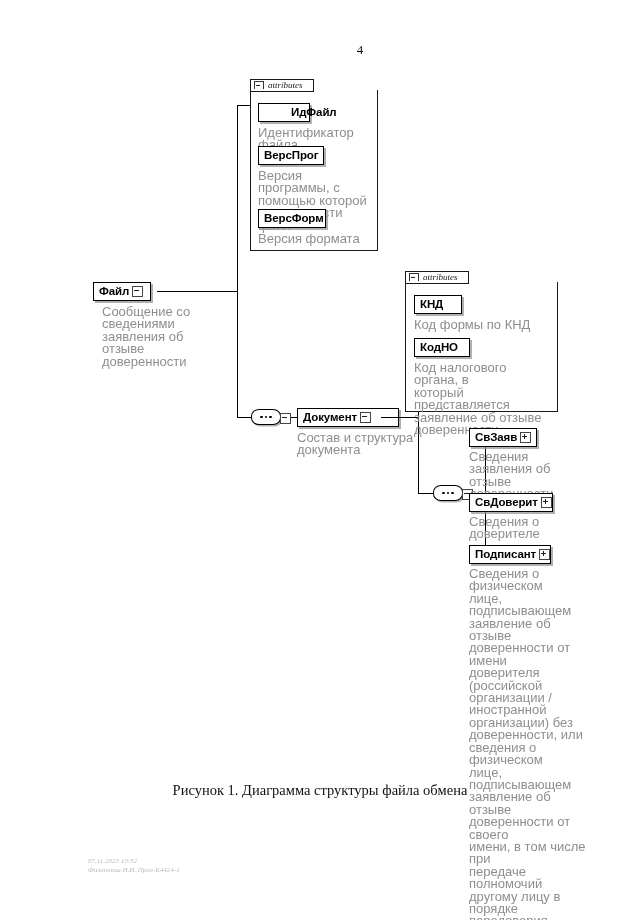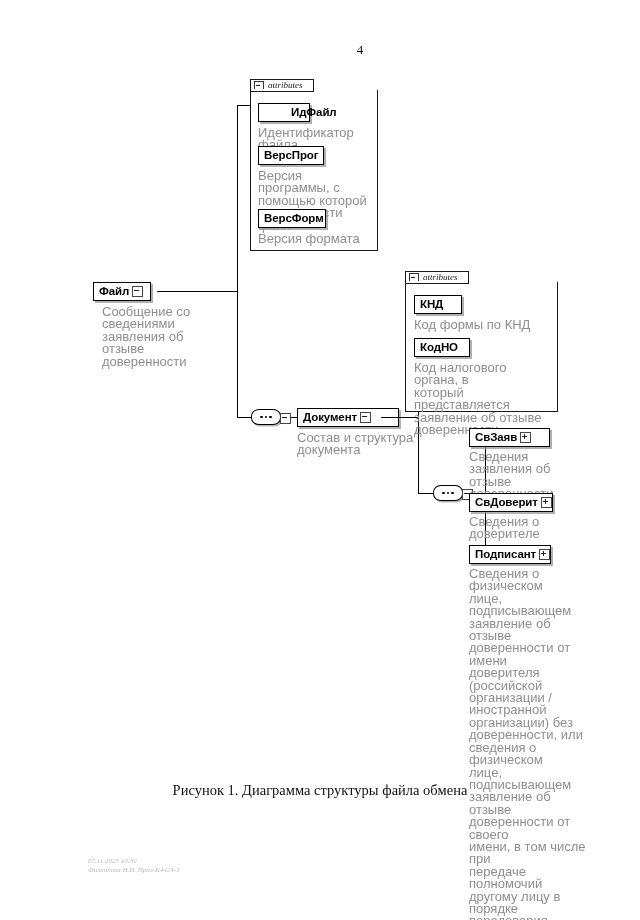--- a/index.html
+++ b/index.html
@@ -300,21 +300,21 @@
     <i></i>
     <span class="seq-exp"></span>
   </div>
 
   <div class="ln h" style="left:473px; top:493px; width:12px;"></div>
   <div class="ln v" style="left:485px; top:437px; height:117px;"></div>
   <div class="ln h" style="left:485px; top:437px; width:20px;"></div>
   <div class="ln h" style="left:485px; top:502px; width:20px;"></div>
   <div class="ln h" style="left:485px; top:554px; width:20px;"></div>
 
-  <div class="node-box" style="left:469px; top:428px; width:81px;">
+  <div class="node-box" style="left:469px; top:428px; width:68px;">
     <span class="node-label">СвЗаяв</span>
     <span class="expander plus" style="margin-left:3px;"></span>
   </div>
   <div class="desc" style="left:469px; top:451px; width:125px;">Сведения заявления об
 отзыве доверенности</div>
 
   <div class="node-box" style="left:469px; top:493px; width:84px;align-items:center;">
     <span class="node-label">СвДоверит</span>
     <span class="expander plus" style="margin-left:3px;"></span>
   </div>

